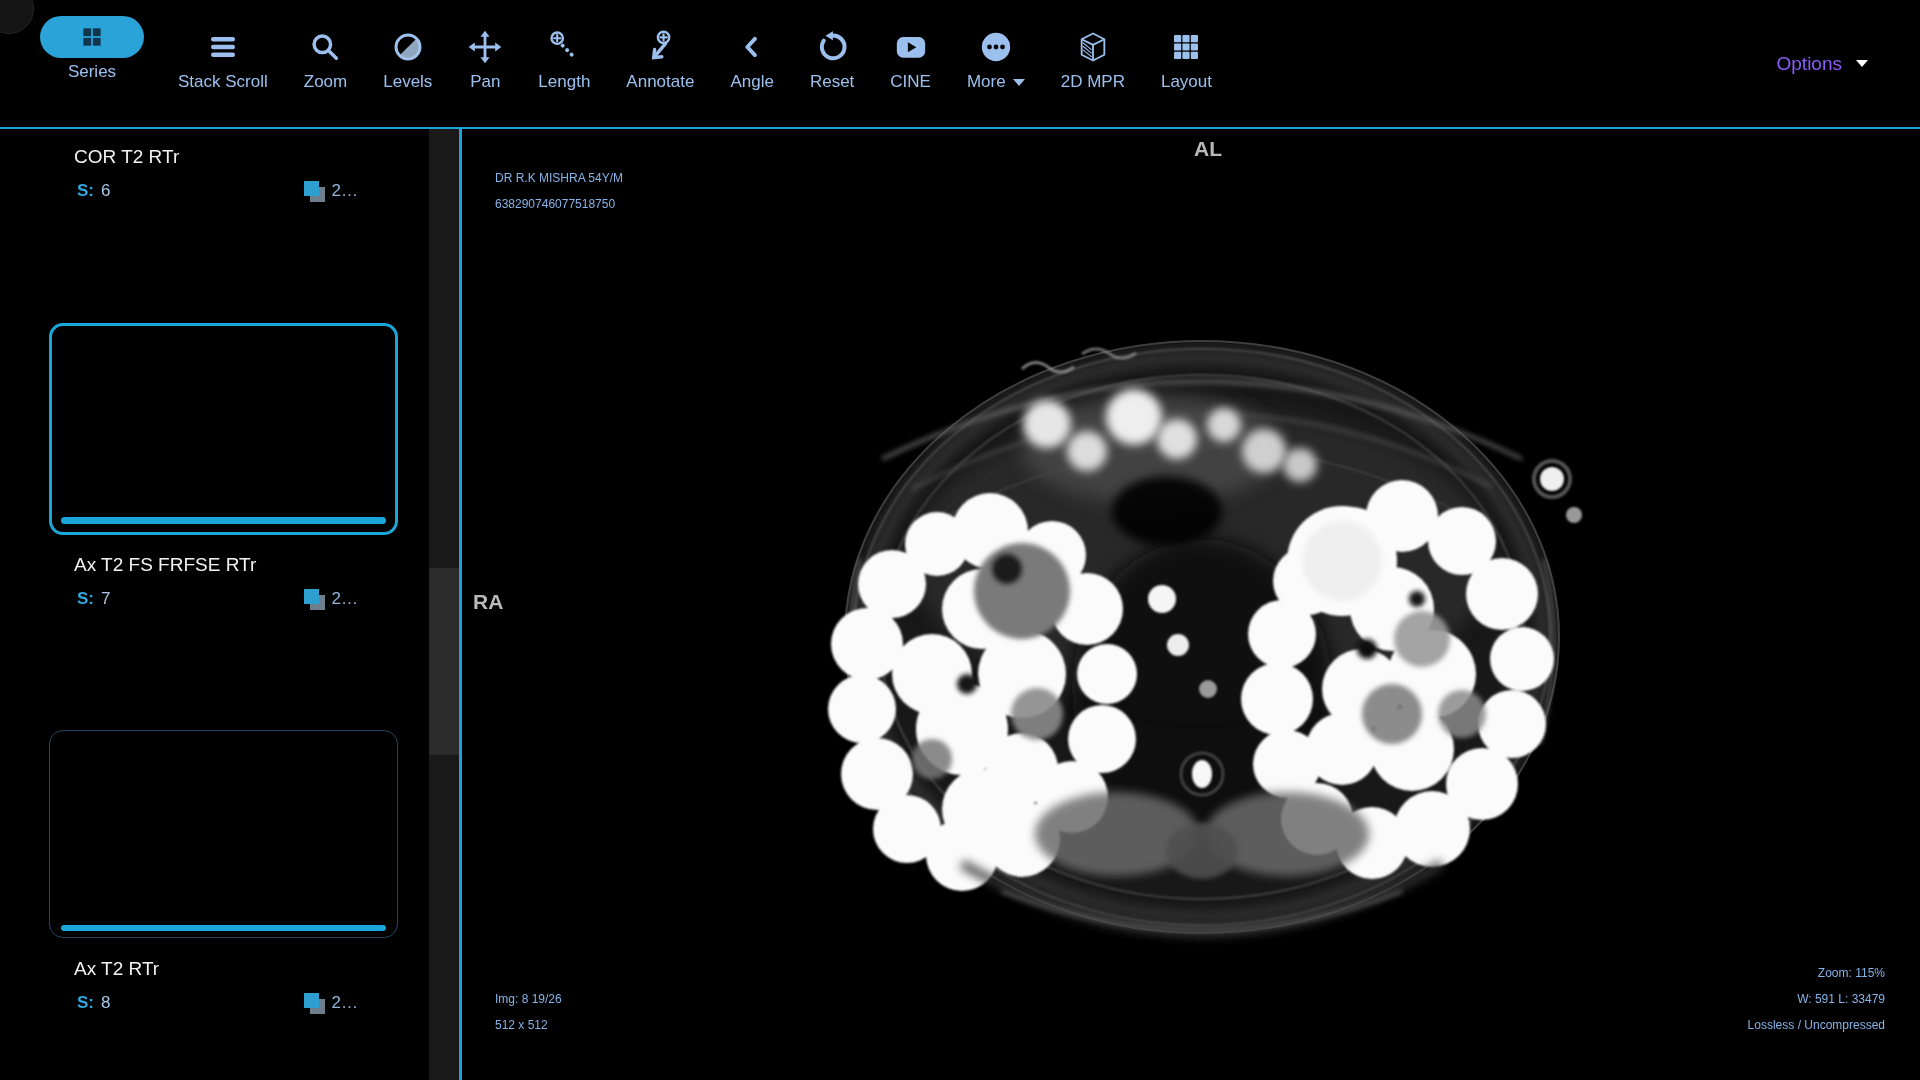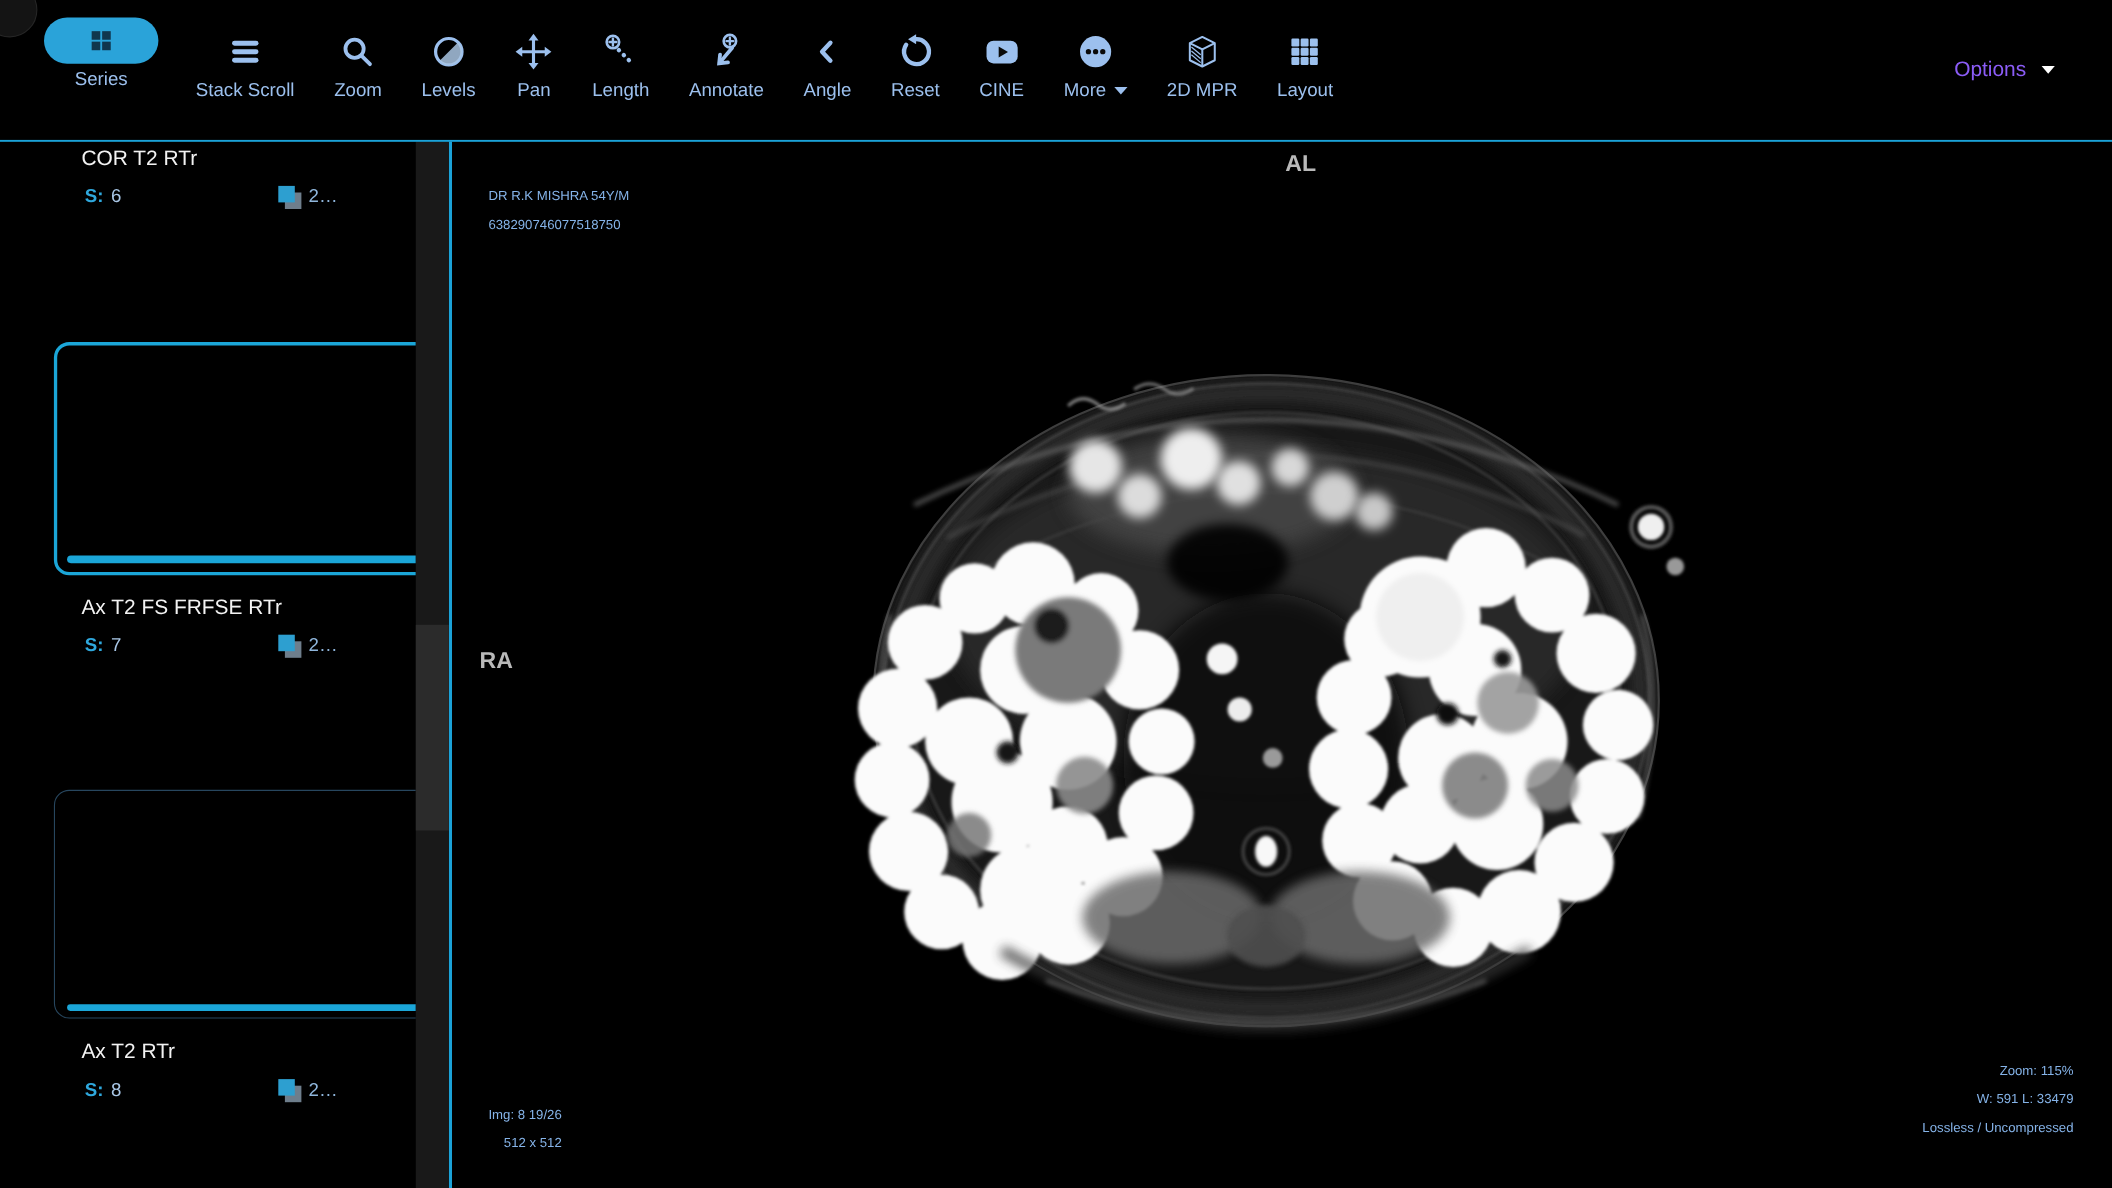--- a/index.html
+++ b/index.html
@@ -23,21 +23,21 @@
            border-top:7px solid #9CC0EE; display:inline-block; }
   .options { margin-left:auto; align-self:center; margin-right:52px;
              display:flex; align-items:center; gap:14px; color:#8b5cf6; font-size:19px; cursor:pointer; }
   .options .caret { border-top-color:#fff; }
   svg.icn { display:block; }
 
   
   .content { display:flex; height:953px; border-top:2px solid #1BA2D8; background:#000; }
 
   
-  .sidebar { width:378px; padding-top:4px; position:relative; overflow:hidden; background:#000; }
+  .sidebar { width:429px; padding-top:16px; position:relative; overflow:hidden; background:#000; }
   .series-name { padding-left:74px; font-size:19px; font-weight:500; color:#F2F2F2; line-height:24px; }
   .series-meta { margin-top:9px; display:flex; justify-content:space-between; align-items:center;
                  padding-left:77px; padding-right:71px; height:26px; }
   .s-left { display:flex; gap:7px; font-size:17px; align-items:baseline; }
   .s-key { color:#2FA8DD; font-weight:700; }
   .s-val { color:#A9C7E6; }
   .s-right { display:flex; align-items:center; gap:4px; }
   .count-txt { font-size:17px; color:#8FB6DC; }
   .thumb { width:349px; margin-left:49px; background:#000; position:relative; border-radius:14px; cursor:pointer; }
   .thumb-active { height:212px; border:3px solid #1BA6D8; }
@@ -54,25 +54,25 @@
   .scrollbar { width:30px; background:#191919; position:relative; }
   .scroll-thumb { position:absolute; left:0; width:30px; top:439px; height:187px; background:#2B2B2B; }
 
   .vdivider { width:3px; background:#1BA2D8; }
 
   
   .viewport { flex:1; position:relative; background:#000; overflow:hidden; }
   .ovl { position:absolute; font-size:12px; line-height:26px; color:#85B3E8; }
   .ovl-tl { left:33px; top:36px; }
   .ovl-tr { right:35px; top:36px; text-align:right; }
-  .ovl-bl { left:33px; bottom:28px;text-align:right; }
+  .ovl-bl { left:33px; bottom:42px; }
   .ovl-br { right:35px; bottom:42px; text-align:right; }
   .marker { position:absolute; font-size:21px; color:#B9B9B9;font-weight:bold; }
   .marker-top { left:calc(50% + 17px); top:8px; transform:translateX(-50%); }
-  .marker-left { left:25px; top:50%; transform:translateY(-64%); }
+  .marker-left { left:11px; top:50%; transform:translateY(-64%); }
   .mri { position:absolute; left:0; top:0; }
 </style>
 </head>
 <body>
 
 <div class="toolbar">
   <div class="corner-orb"></div>
 
   <div class="tool tool-series">
     <div class="pill">

